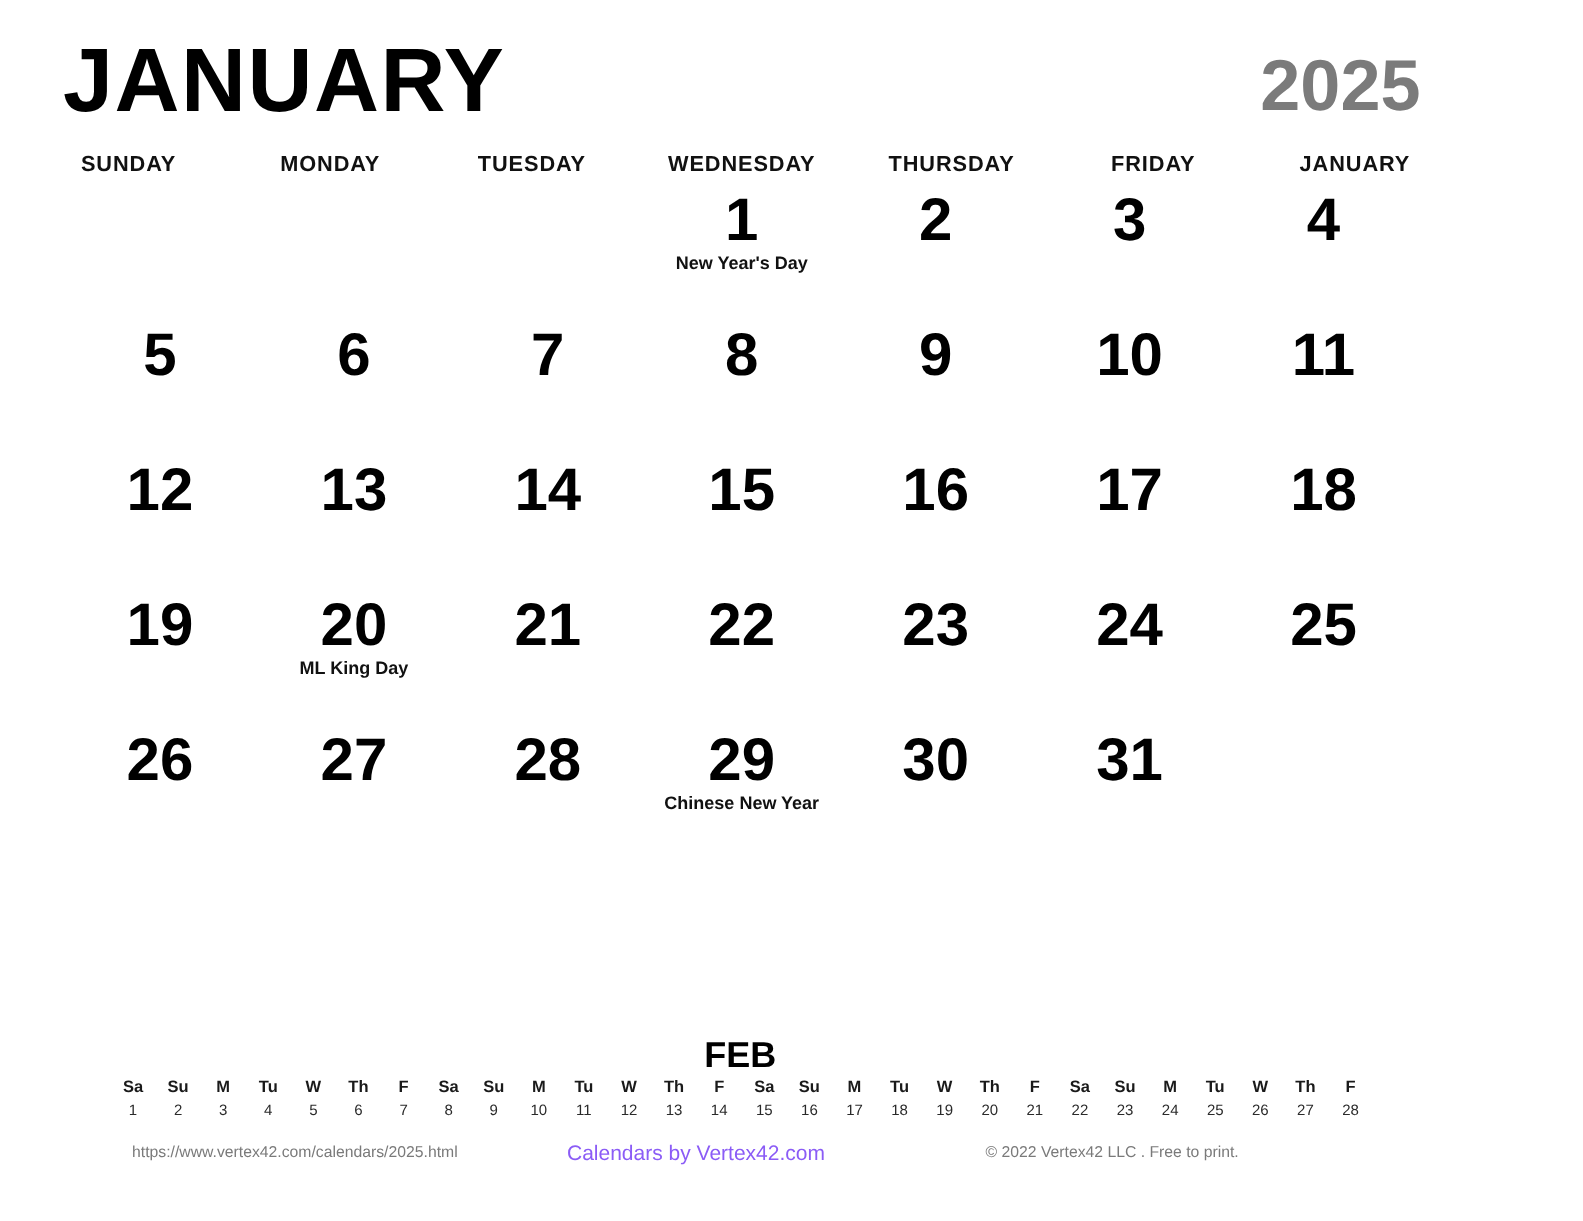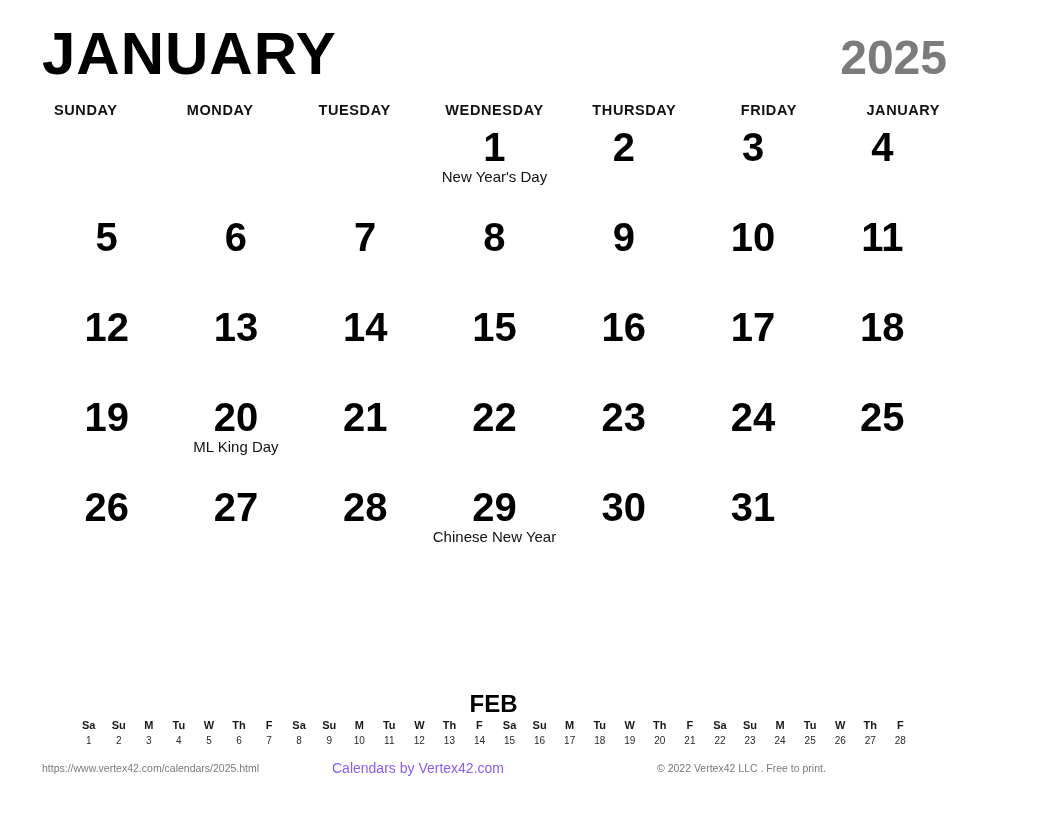--- a/index.html
+++ b/index.html
@@ -75,22 +75,22 @@
     padding-top: 2px;
   }
   .day-num {
     font-size: 40px;
     font-weight: bold;
     line-height: 1.05;
     color: #000000;
   }
   .day-cell.empty .day-num { visibility: hidden; }
   .day-event {
-    font-size: 15px;
-    font-weight: normal;
+    font-size: 12px;
+    font-weight: bold;
     margin-top: 1px;
     color: #111111;
     line-height: 1.1;
   }
 
   
   .mini-wrap {
     position: absolute;
     left: 42px;
     right: 42px;
@@ -138,21 +138,21 @@
     justify-content: space-between;
     font-size: 10.5px;
     color: #7a7a7a;
   }
   .footer-center {
     font-size: 14px;
     color: #8b5cf6;
     text-align: left;
     flex: 1;
   }
-  .footer-left { width: 290px; text-align: left; }
+  .footer-left { width: 290px; text-align: left; margin-left: 46px; }
   .footer-right { width: 290px; }
   a.footer-link { color: #7a7a7a; text-decoration: none; }
 </style>
 </head>
 <body>
 
 <div class="page">
 
   <div class="title-row">
     <div class="month-title">JANUARY</div>

